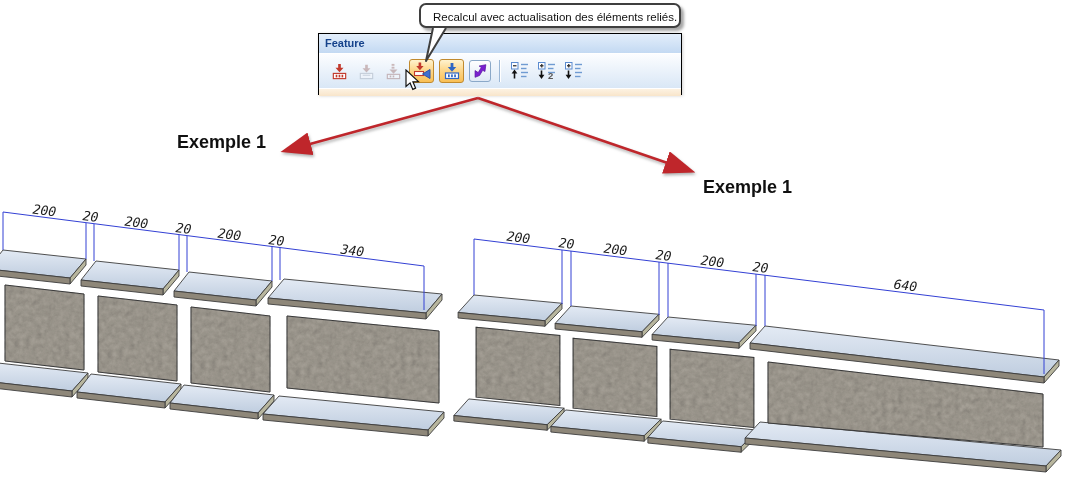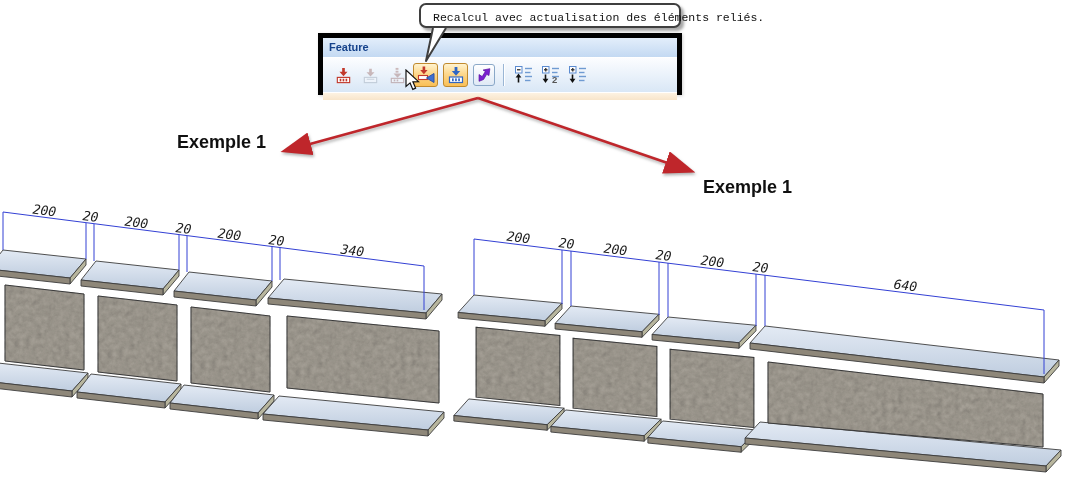--- a/index.html
+++ b/index.html
@@ -1,21 +1,21 @@
 <!DOCTYPE html>
 <html><head>
 <meta charset="utf-8">
 <style>
   html,body{margin:0;padding:0;background:#fff;}
   body{width:1065px;height:477px;position:relative;overflow:hidden;
        font-family:"Liberation Sans",sans-serif;}
 
   
   .panel{position:absolute;left:318px;top:33px;width:364px;height:62px;
-         border:5px solid #000000;background:#e8f1fb;
+         border:1px solid #000000;background:#e8f1fb;
          box-shadow:1px 1px 3px rgba(0,0,0,.18);box-sizing:border-box;}
   .panel-title{height:19px;line-height:19px;padding-left:6px;
          font-size:11px;font-weight:bold;color:#15428b;
          background:linear-gradient(#e3eefb,#c3d9f2);
          border-bottom:1px solid #ffffff;}
   .toolbar-row{height:34px;display:flex;align-items:center;gap:5px;
          padding-left:9px;background:linear-gradient(#fcfdff,#d9e7f6);}
   .peach-strip{height:7px;border-top:1px solid #ffffff;
          background:linear-gradient(#fdf2e2,#f8e5ca);}
   .tbtn{width:22px;height:22px;display:flex;align-items:center;justify-content:center;
@@ -25,21 +25,21 @@
         border:1px solid #c18a2e;}
   .tbtn.raised{background:linear-gradient(#ffffff,#dfe9f5);border:1px solid #8aa8c8;}
   .tbtn.dis{opacity:.35;filter:saturate(.45);}
   .tsep{width:1px;height:22px;background:#9ab6d5;border-right:1px solid #fff;margin:0 3px;}
 
   
   .tooltip{position:absolute;left:419px;top:3px;width:262px;height:25px;
         background:#fff;border:2px solid #3f3f3f;border-radius:7px;
         box-shadow:3px 3px 3px rgba(0,0,0,.35);
         font-size:11.5px;color:#111;line-height:25px;padding-left:12px;
-        white-space:nowrap;box-sizing:border-box;z-index:6;font-family:Liberation Mono, monospace;}
+        white-space:nowrap;box-sizing:border-box;z-index:6;}
   .tooltip-tail{position:absolute;left:420px;top:28px;z-index:7;}
 
   
   .ex-label{position:absolute;font-size:18px;font-weight:bold;color:#101010;z-index:3;}
   #ex1-label{left:177px;top:132px;}
   #ex2-label{left:703px;top:177px;}
 
   
   .scene{position:absolute;left:0;top:0;z-index:2;}
   .arrows{filter:drop-shadow(1.5px 2px 1.5px rgba(110,110,110,.55));}

